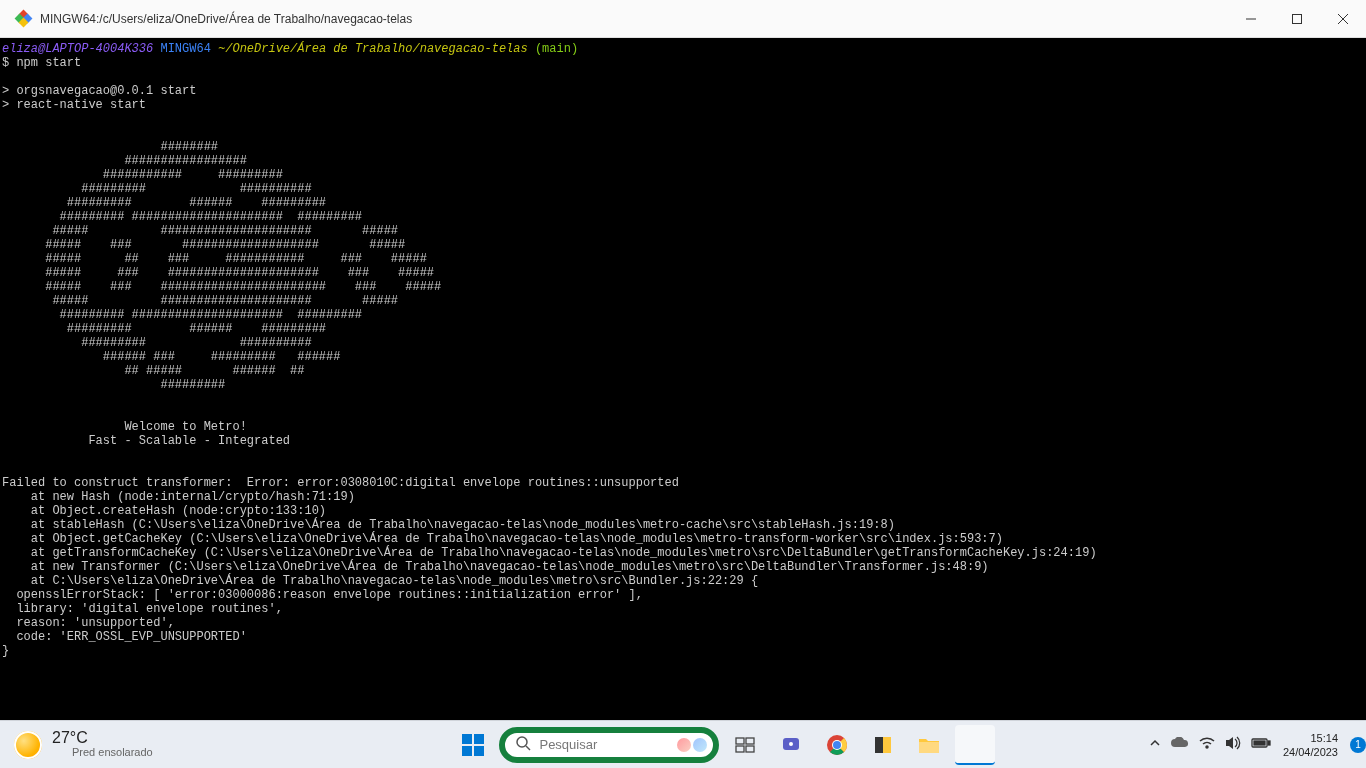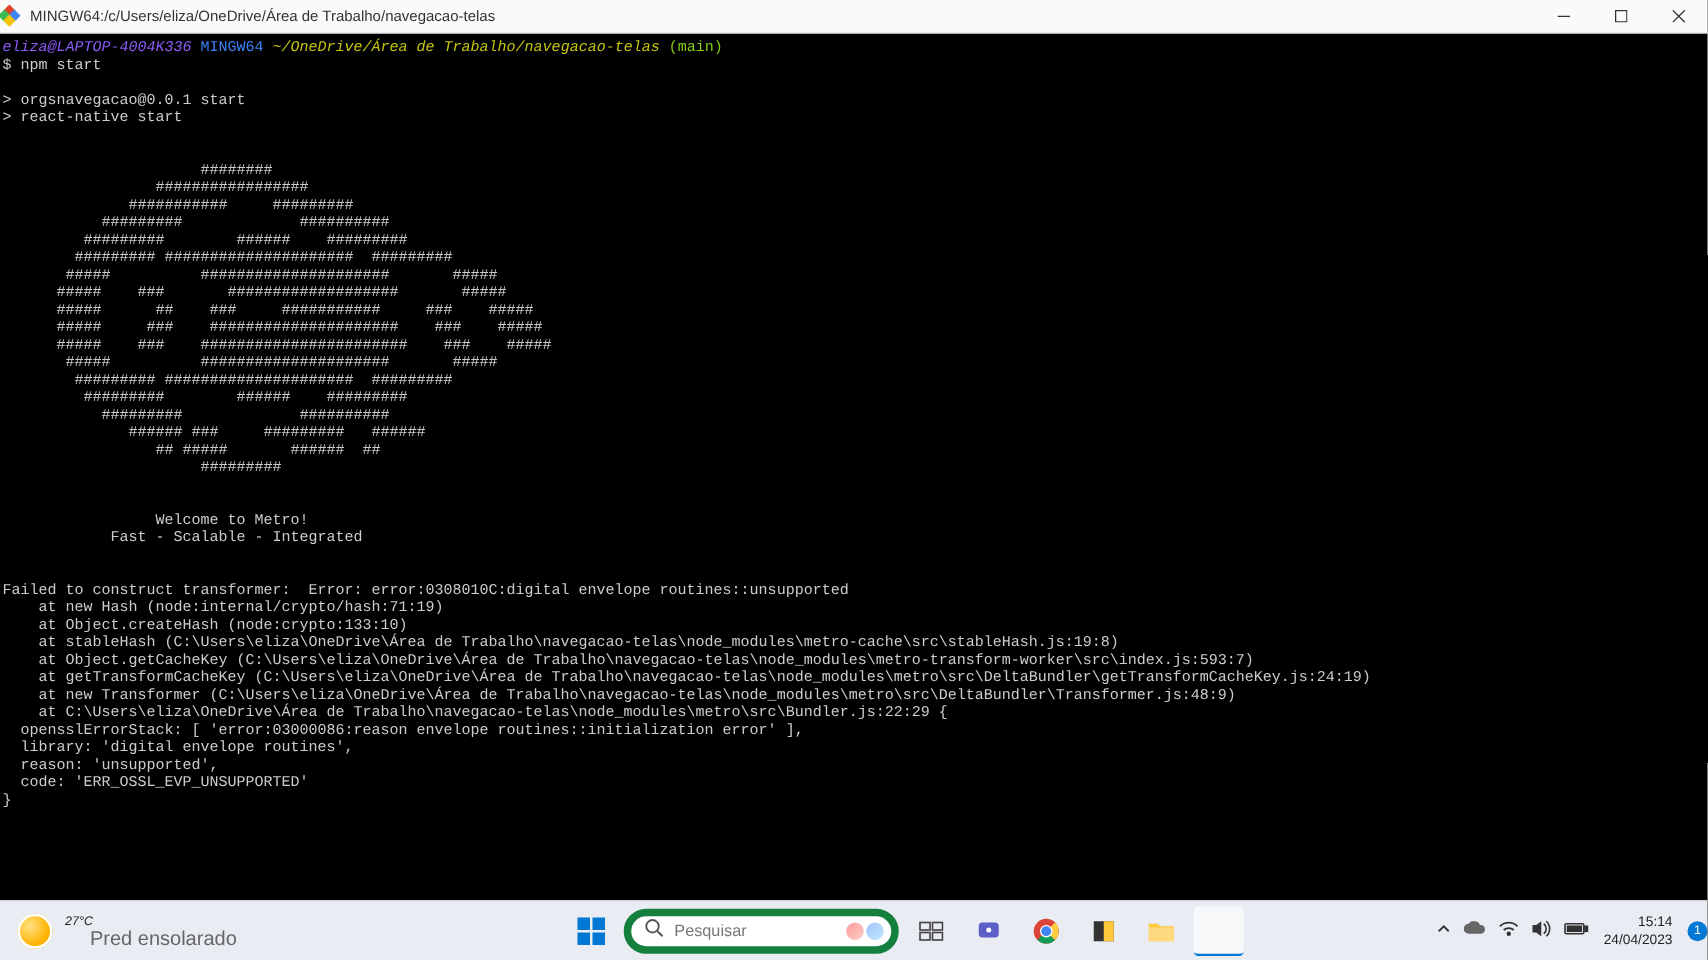--- a/index.html
+++ b/index.html
@@ -13,25 +13,25 @@
 }
 .window {
   position: absolute;
   top: 0; left: 0; right: 0;
   height: 720px;
   background: #fff;
   display: flex;
   flex-direction: column;
 }
 .titlebar {
-  height: 27px;
+  height: 38px;
   background: #fafafa;
   display: flex;
   align-items: center;
-  padding-left: 0;
+  padding-left: 16px;
   border-bottom: 1px solid #e0e0e0;
 }
 .titlebar .icon-app {
   width: 16px; height: 16px;
   margin-right: 8px;
   position: relative;
 }
 .titlebar .icon-app .d { position:absolute; width:7px; height:7px; transform:rotate(45deg); }
 .titlebar .title {
   font-size: 12px;
@@ -78,22 +78,22 @@
   display: flex; align-items: center; gap: 10px;
   padding-left: 14px;
   width: 300px;
 }
 .weather-ico {
   width: 28px; height: 28px; border-radius: 50%;
   background: radial-gradient(circle at 35% 35%, #ffe082, #ffb300 60%, #ff9800 100%);
   box-shadow: 0 0 0 2px #fff inset;
 }
 .weather-txt { display:flex; flex-direction:column; line-height:14px; }
-.weather-temp { font-size:10px; color:#222;font-style:italic; }
-.weather-cond { font-size:16px; color:#666;padding-left:20px; }
+.weather-temp { font-size:16px; color:#222; }
+.weather-cond { font-size:11px; color:#666;padding-left:20px; }
 
 .tb-center {
   flex: 1;
   display: flex;
   align-items: center;
   justify-content: center;
   gap: 6px;
 }
 .start-btn {
   width: 40px; height: 40px;

